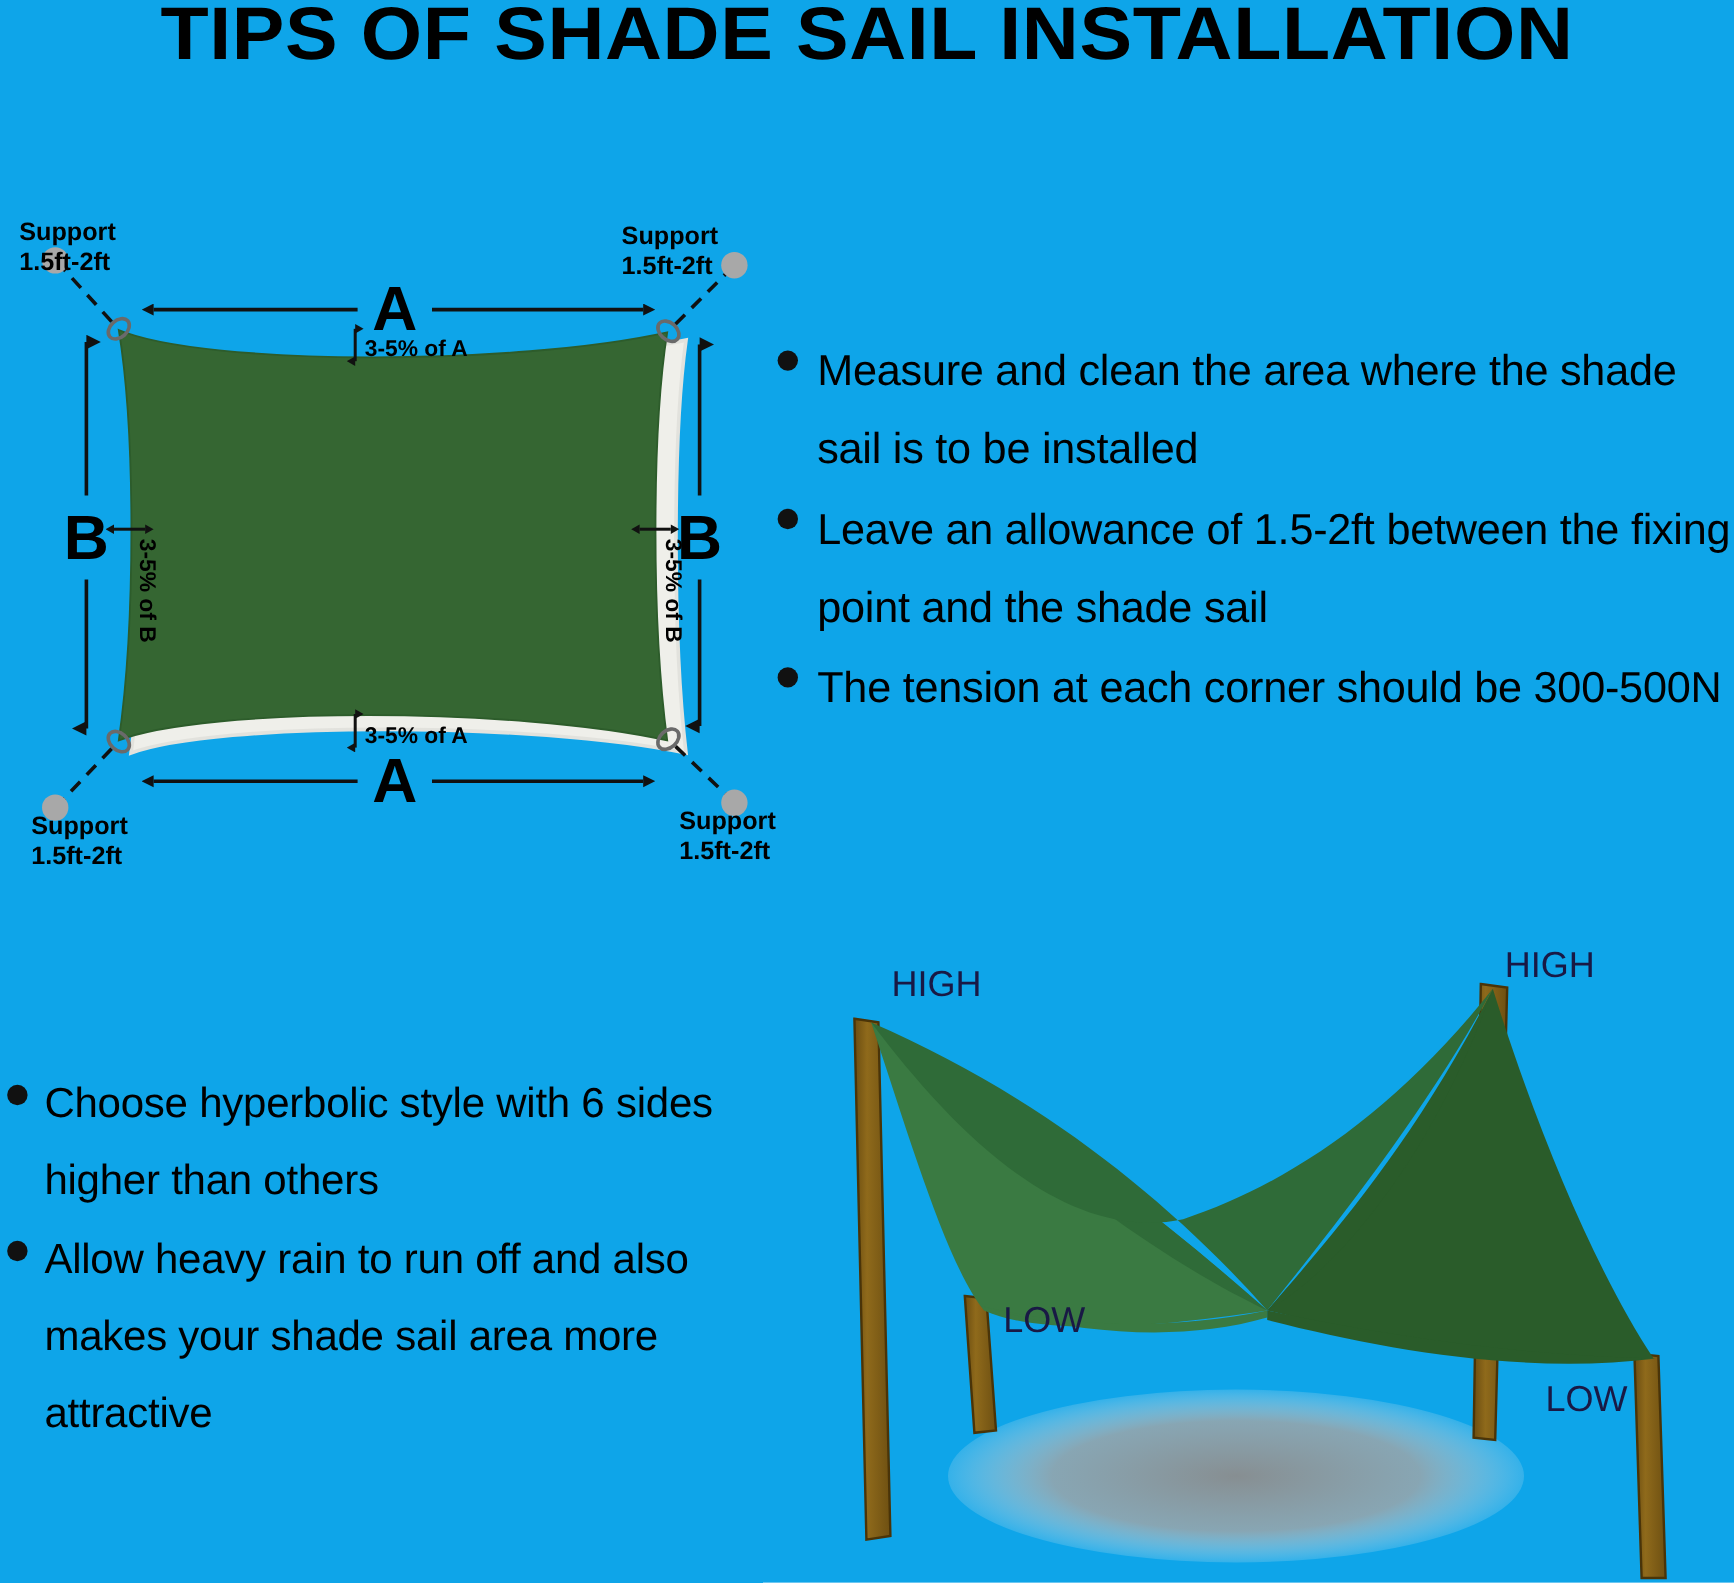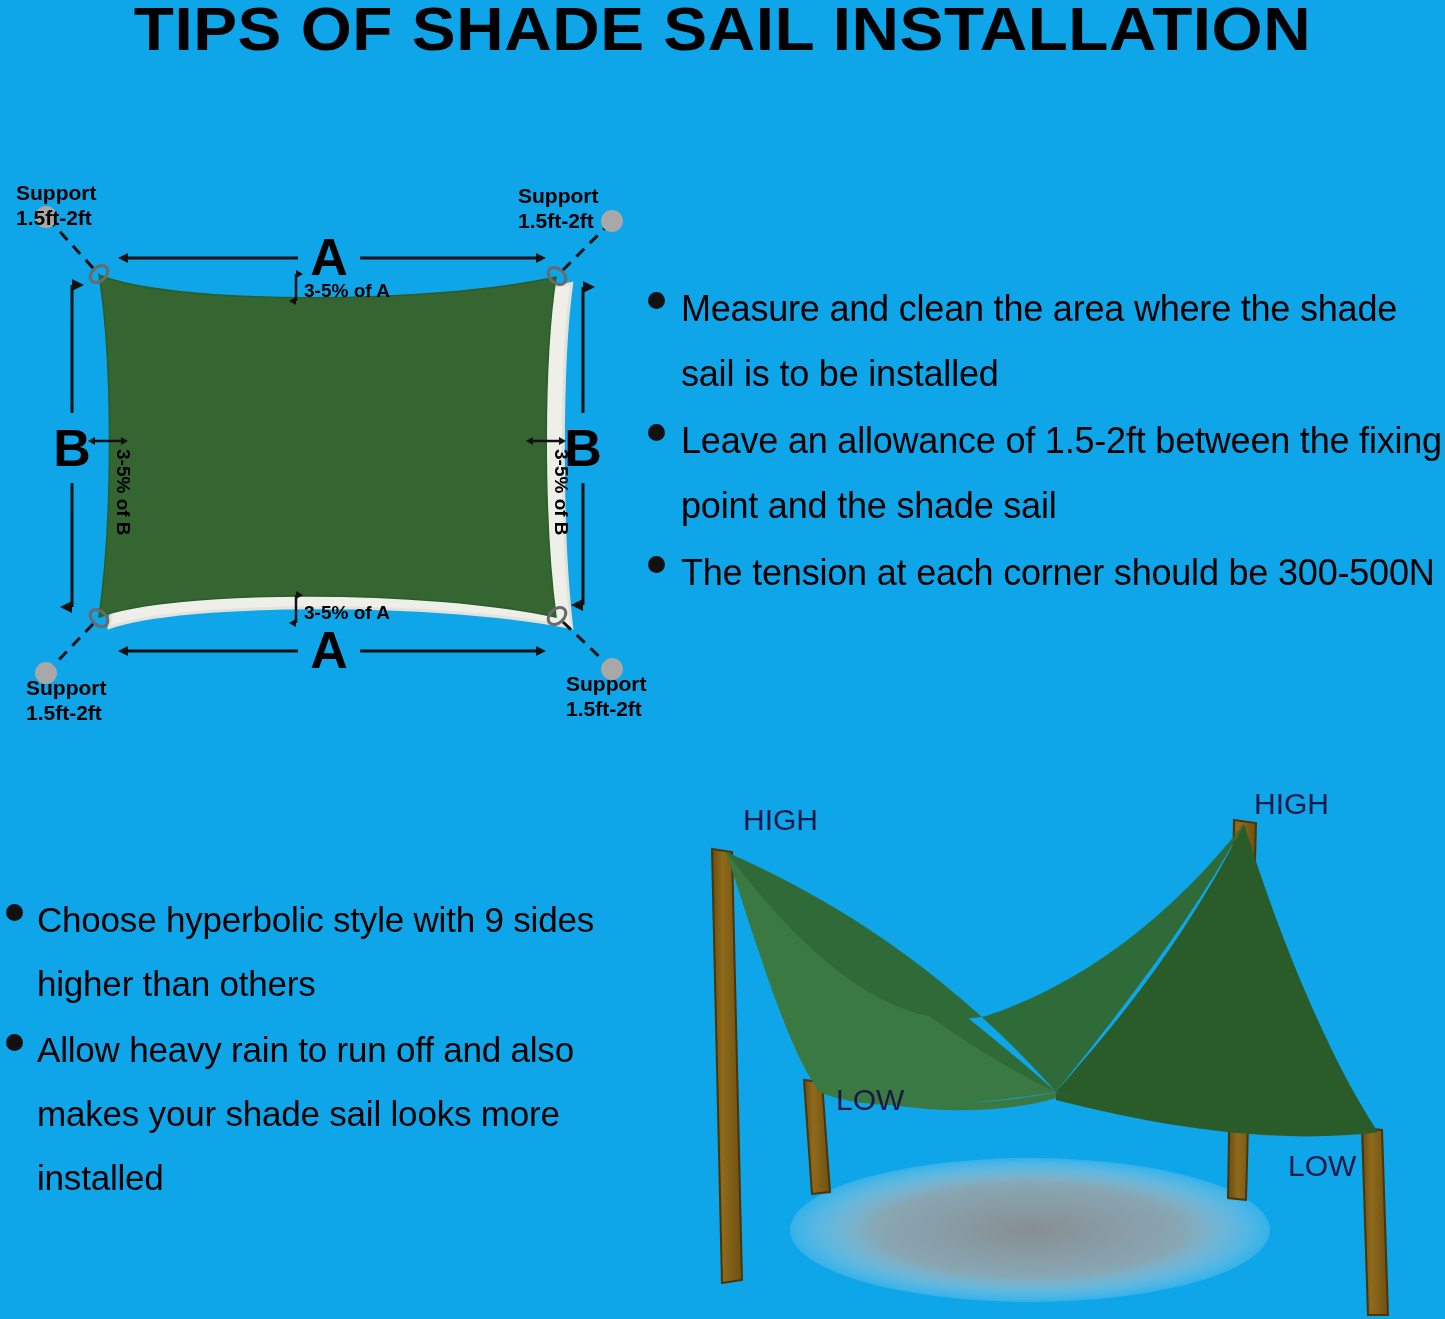--- a/index.html
+++ b/index.html
@@ -208,25 +208,25 @@
     </div>
     <div class="bullet-row">
       <span class="bullet-dot"></span>
       <span class="bullet-text">The tension at each corner should be 300-500N</span>
     </div>
   </div>
 
   <div class="bullet-list" id="tips-list-bottom-left">
     <div class="bullet-row">
       <span class="bullet-dot"></span>
-      <span class="bullet-text">Choose hyperbolic style with 9 sides higher than others</span>
-    </div>
-    <div class="bullet-row">
-      <span class="bullet-dot"></span>
-      <span class="bullet-text">Allow heavy rain to run off and also makes your shade sail looks more installed</span>
+      <span class="bullet-text">Choose hyperbolic style with 6 sides higher than others</span>
+    </div>
+    <div class="bullet-row">
+      <span class="bullet-dot"></span>
+      <span class="bullet-text">Allow heavy rain to run off and also makes your shade sail area more attractive</span>
     </div>
   </div>
 
   <svg id="hyperbolic-diagram" viewBox="0 0 805 539" width="805" height="539">
     <defs>
       <radialGradient id="groundShadow" cx="50%" cy="50%" r="55%">
         <stop offset="0%" stop-color="#8d8d8d" stop-opacity="0.95"></stop>
         <stop offset="58%" stop-color="#a6a6a6" stop-opacity="0.80"></stop>
         <stop offset="100%" stop-color="#ffffff" stop-opacity="0"></stop>
       </radialGradient>

